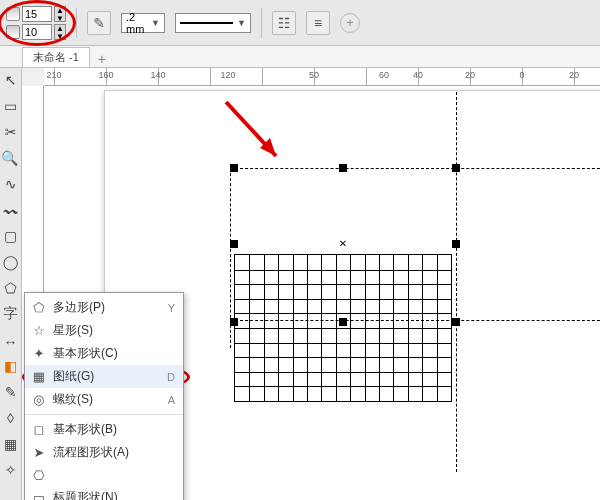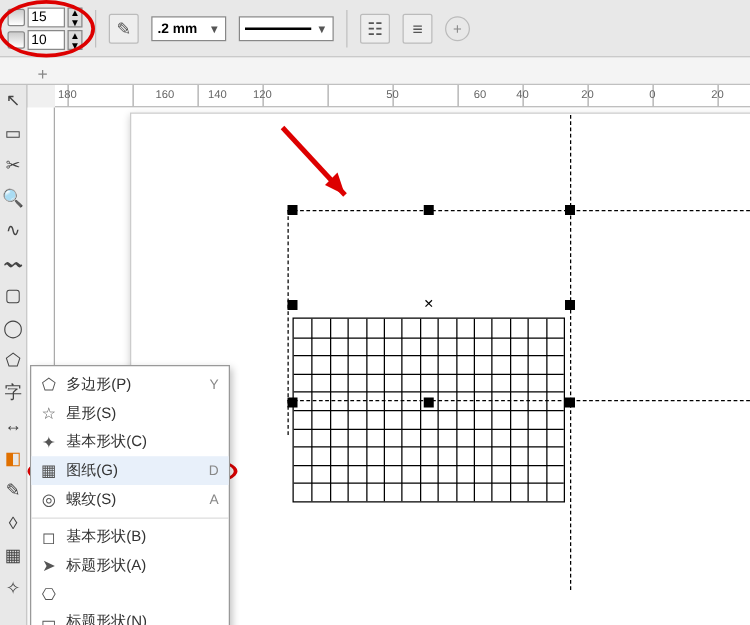--- a/index.html
+++ b/index.html
@@ -9,21 +9,21 @@
 .topbar { height: 46px; background: #e8e8e8; border-bottom: 1px solid #c0c0c0; display: flex; align-items: center; padding: 4px 6px; gap: 10px; }
 .grid-inputs { display: flex; flex-direction: column; gap: 2px; }
 .grid-row { display: flex; align-items: center; gap: 2px; }
 .mini-icon { width:14px; height:14px; display:inline-block; border:1px solid #888; background:linear-gradient(#ccc,#fff); border-radius:2px;}
 .numbox { width: 30px; height: 16px; border: 1px solid #888; background: #fff; font-size: 11px; padding: 0 2px; }
 .spin { width: 12px; height: 16px; border: 1px solid #888; background: #ddd; font-size: 8px; display:flex; flex-direction:column; }
 .spin span{flex:1;display:flex;align-items:center;justify-content:center;line-height:1;}
 .sep { width: 1px; height: 30px; background: #c0c0c0; }
 .tb-icon { width: 24px; height: 24px; border: 1px solid #bbb; background: #eee; border-radius: 2px; display:flex;align-items:center;justify-content:center;font-size:14px;color:#555; }
 .dropdown { height: 20px; border: 1px solid #888; background: #fff; display: flex; align-items: center; padding: 0 4px; font-size: 11px; }
-.dropdown.stroke{width:60px;font-weight:bold;}
+.dropdown.stroke{width:44px;}
 .dropdown.line{width:76px;}
 .dd-arrow{margin-left:auto;font-size:9px;color:#555;}
 .line-sample{flex:1;height:2px;background:#000;margin-right:4px;}
 .plus-circ{width:20px;height:20px;border:1px solid #bbb;border-radius:10px;display:flex;align-items:center;justify-content:center;color:#888;}
 
 
 .circle-highlight { position: absolute; border: 3px solid #d00; border-radius: 50%; pointer-events: none; z-index: 50; }
 .circle1 { left: -2px; top: 0px; width: 78px; height: 46px; }
 
 
@@ -104,20 +104,23 @@
   </div>
   <div class="sep"></div>
   <div class="tb-icon">☷</div>
   <div class="tb-icon">≡</div>
   <div class="plus-circ">+</div>
 </div>
 
 <div class="circle-highlight circle1"></div>
 
 <div class="tabbar">
+  <div class="tab">
+    <span>末命名 -1</span>
+  </div>
   <div class="tab-close">+</div>
 </div>
 
 <div class="main">
   <div class="toolbox">
     <div class="tool">↖</div>
     <div class="tool">▭</div>
     <div class="tool">✂</div>
     <div class="tool">🔍</div>
     <div class="tool">∿</div>
@@ -130,27 +133,27 @@
     <div class="tool orange">◧</div>
     <div class="tool">✎</div>
     <div class="tool">◊</div>
     <div class="tool">▦</div>
     <div class="tool">✧</div>
   </div>
 </div>
 
 <div class="ruler-h">
     <div class="ruler-tick" style="left: 10px;"></div>
-    <div class="ruler-label" style="left: 10px;">180</div>
+    <div class="ruler-label" style="left: 10px;">210</div>
     <div class="ruler-tick" style="left: 62px;"></div>
-    <div class="ruler-label" style="left: 62px; margin-left: 26px;">160</div>
+    <div class="ruler-label" style="left: 62px;">160</div>
     <div class="ruler-tick" style="left: 114px;"></div>
-    <div class="ruler-label" style="left: 130px;">140</div>
+    <div class="ruler-label" style="left: 114px;">140</div>
     <div class="ruler-tick" style="left: 166px;"></div>
-    <div class="ruler-label" style="left: 166px;">120</div>
+    <div class="ruler-label" style="left: 184px;">120</div>
     <div class="ruler-tick" style="left: 218px;"></div>
     <div class="ruler-label" style="left: 218px; margin-top: 36px;">100</div>
     <div class="ruler-tick" style="left: 270px;"></div>
     <div class="ruler-label" style="left: 270px;">50</div>
     <div class="ruler-tick" style="left: 322px;"></div>
     <div class="ruler-label" style="left: 340px;">60</div>
     <div class="ruler-tick" style="left: 374px;"></div>
     <div class="ruler-label" style="left: 374px; text-align: center;">40</div>
     <div class="ruler-tick" style="left: 426px;"></div>
     <div class="ruler-label" style="left: 426px;">20</div>
@@ -238,21 +241,21 @@
       <span class="fi-key">A</span>
     </div>
     <div class="flyout-group-sep"></div>
     <div class="flyout-item">
       <span class="fi-icon">◻</span>
       <span>基本形状(B)</span>
       <span class="fi-key"></span>
     </div>
     <div class="flyout-item">
       <span class="fi-icon">➤</span>
-      <span>标题形状(A)</span>
+      <span>流程图形状(A)</span>
       <span class="fi-key"></span>
     </div>
     <div class="flyout-item">
       <span class="fi-icon">⎔</span>
       <span class="fi-key"></span>
     </div>
     <div class="flyout-item">
       <span class="fi-icon">▭</span>
       <span>标题形状(N)</span>
       <span class="fi-key"></span>

